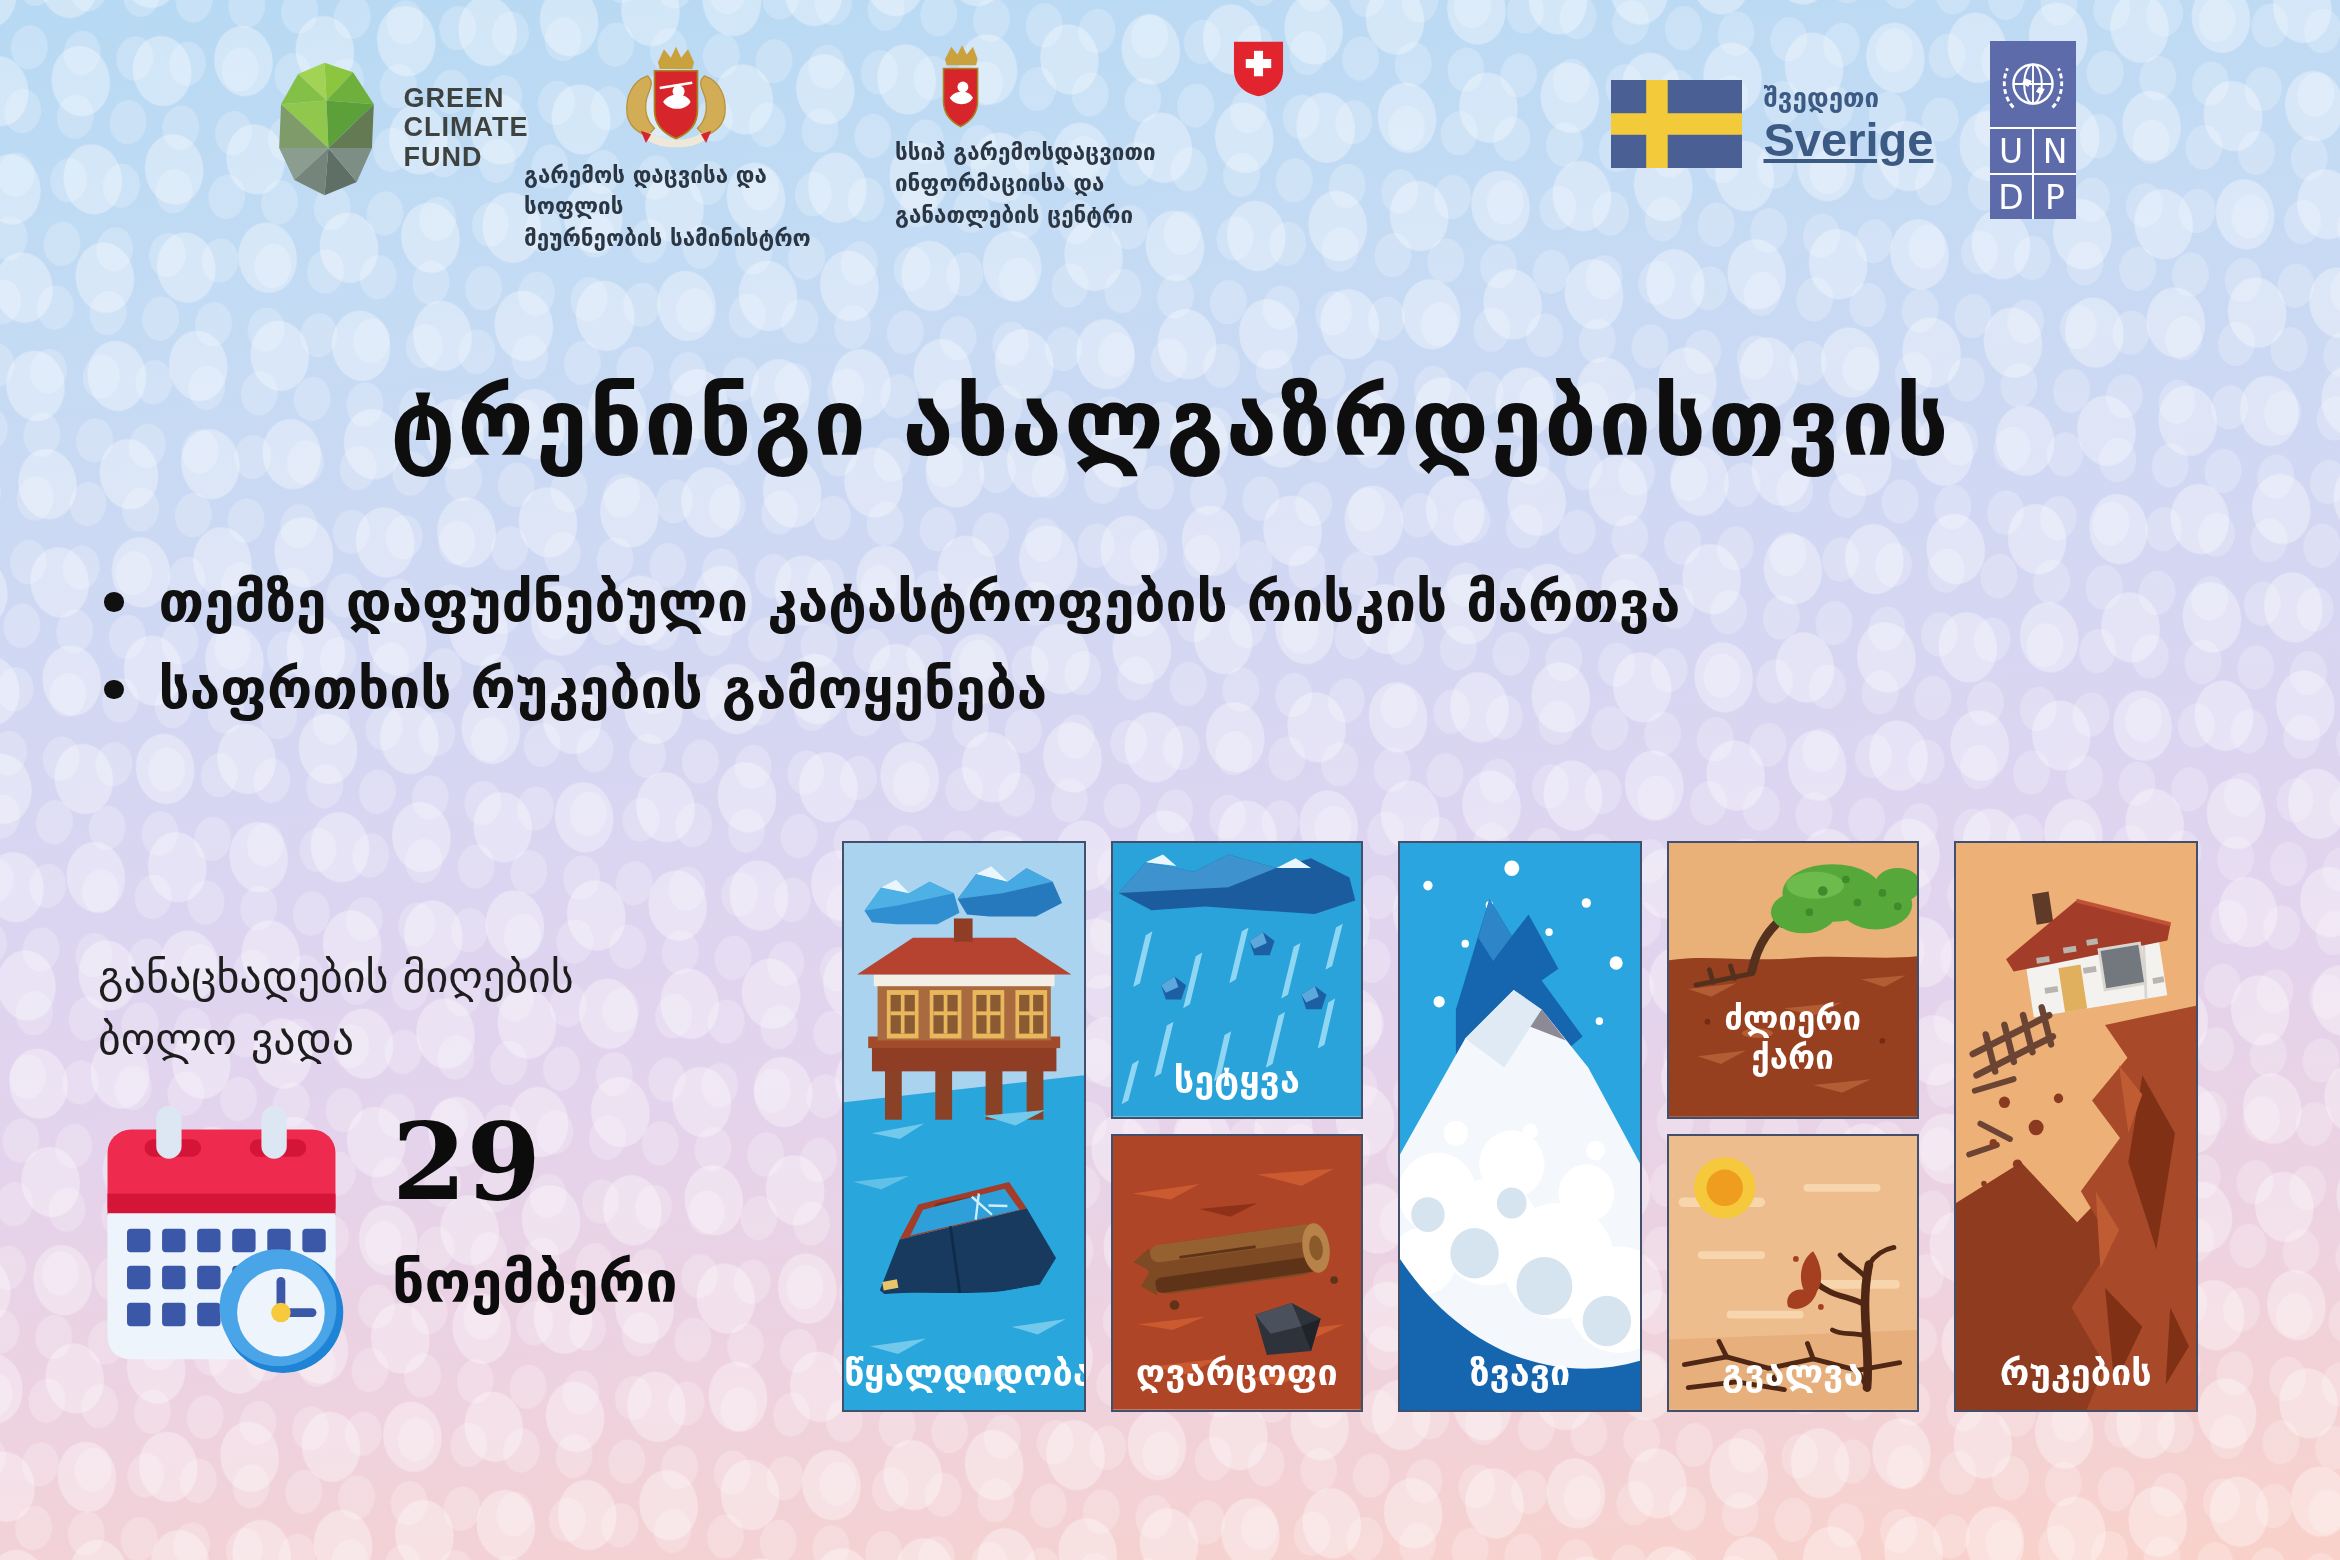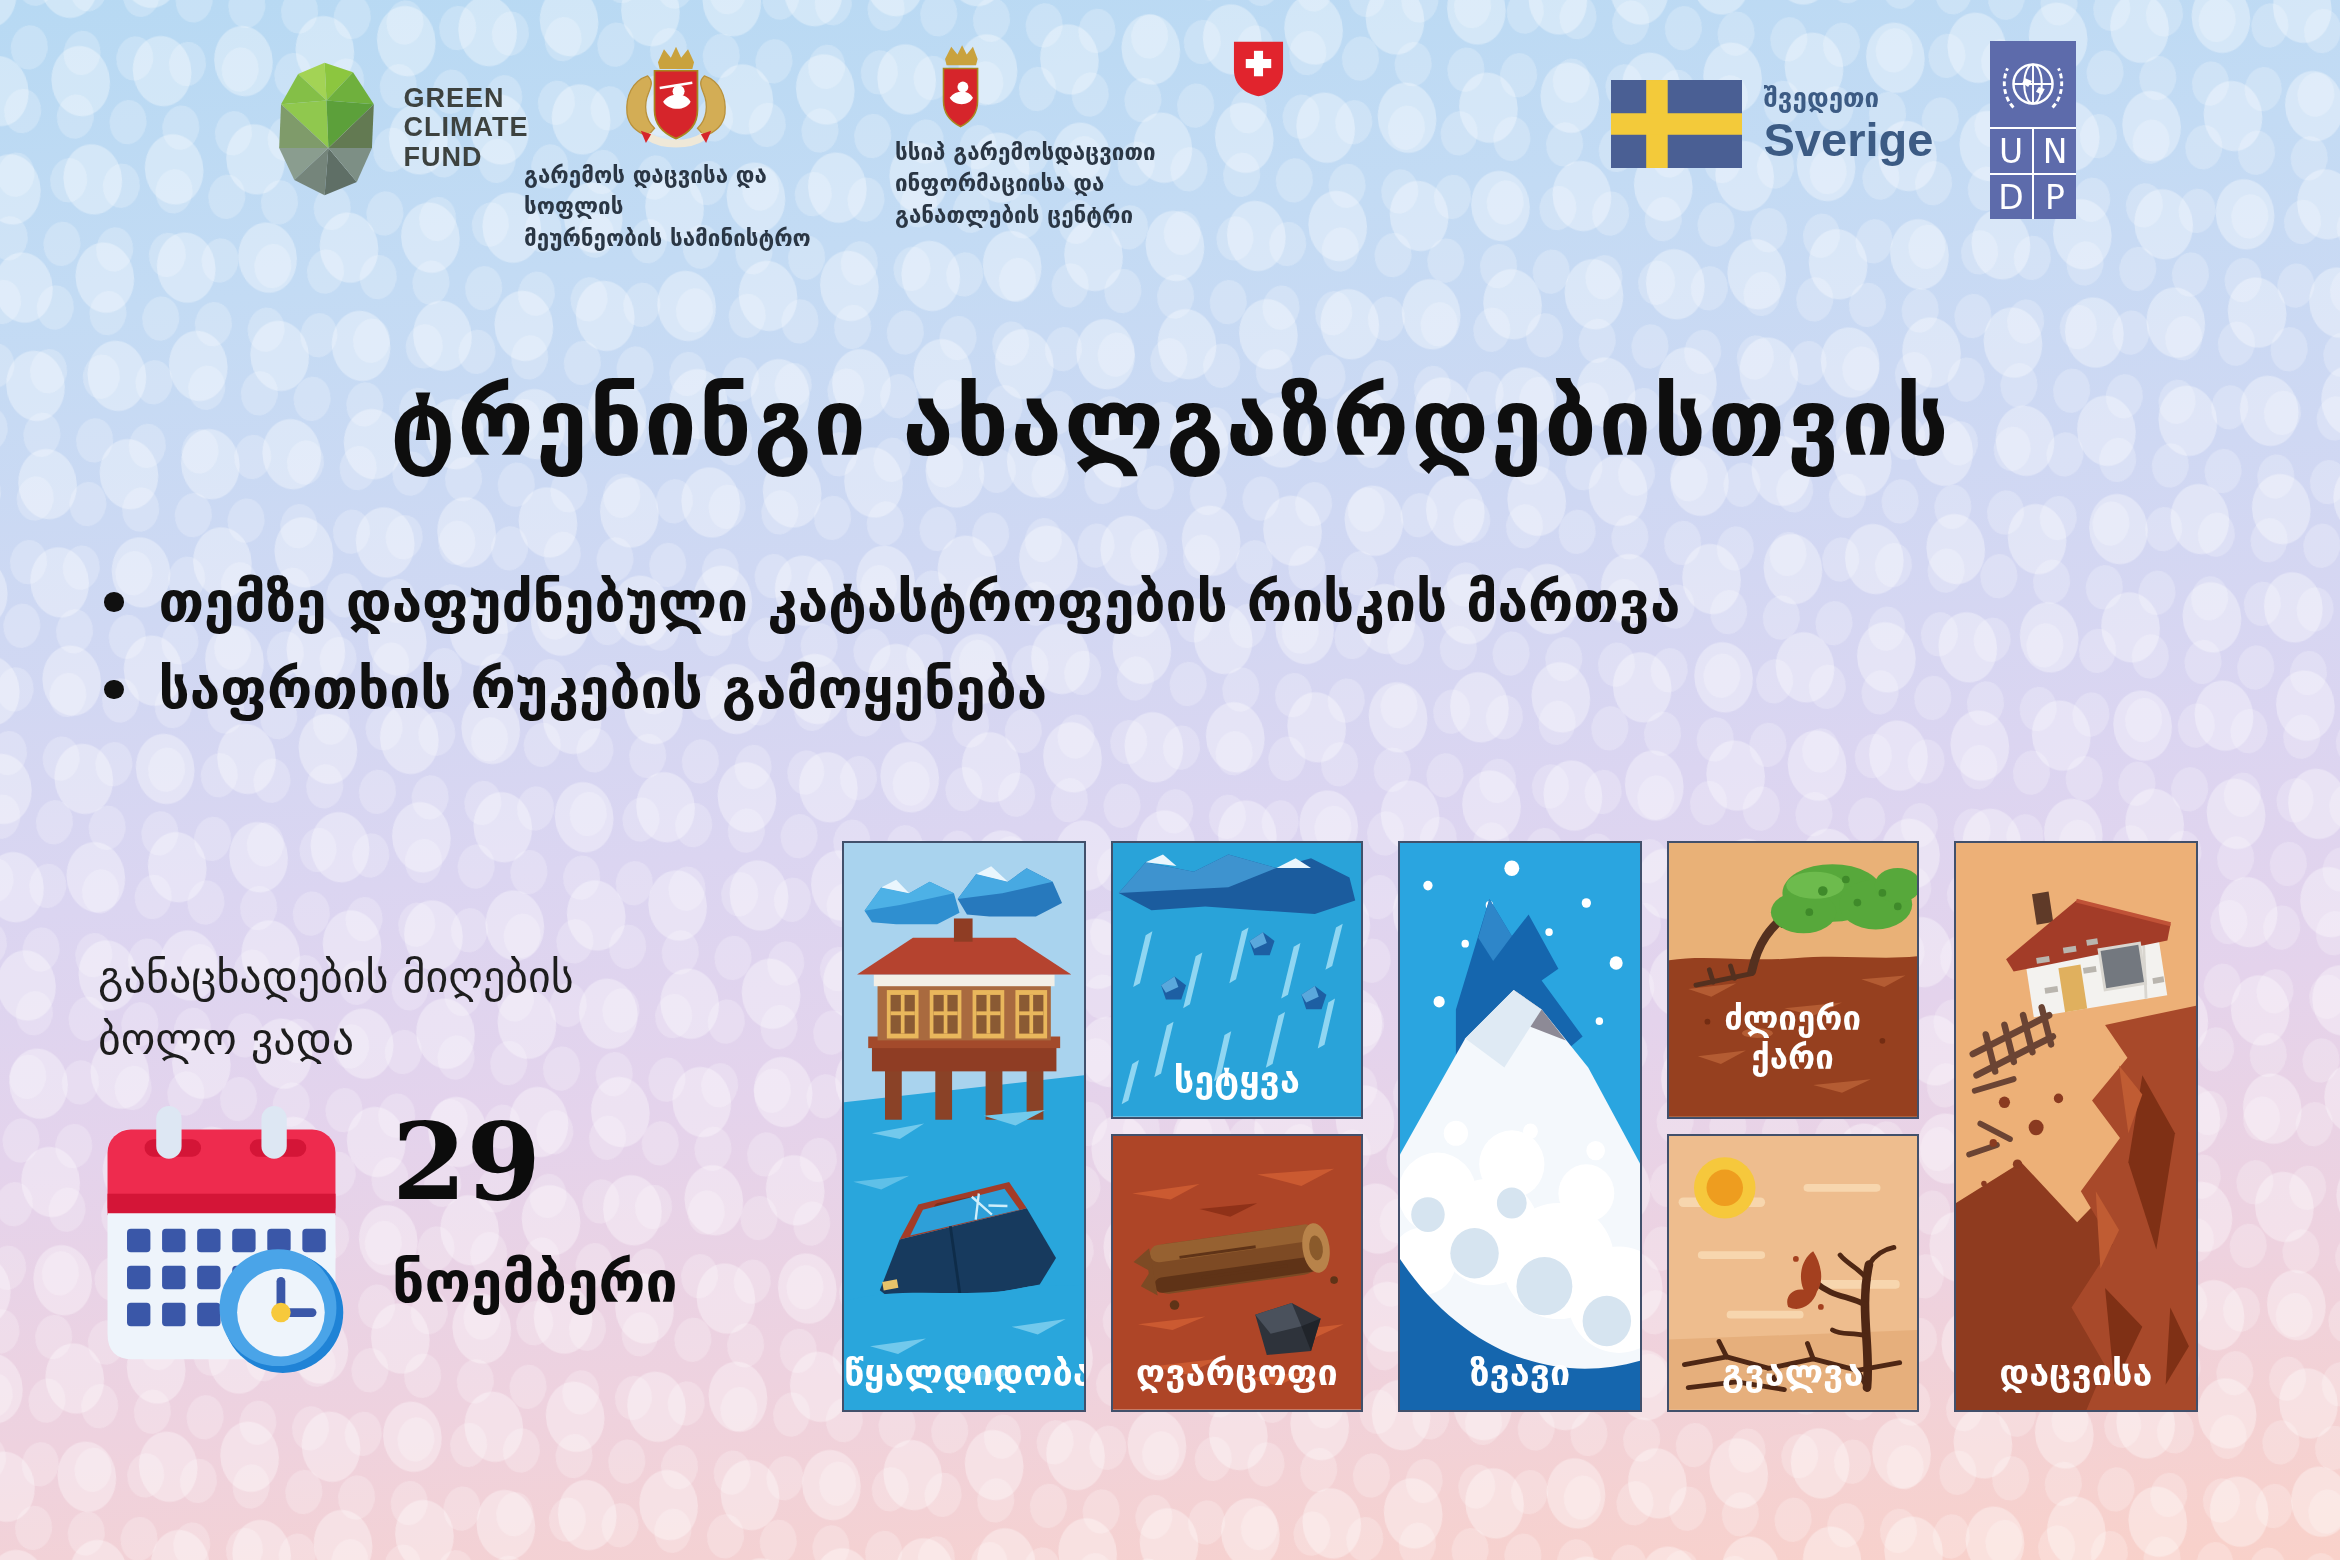--- a/index.html
+++ b/index.html
@@ -24,21 +24,21 @@
   .logo-ministry{left:524px; top:39px; width:304px; display:block;}
   .logo-ministry svg{display:block; margin:0 auto 5.9px auto;}
   .geo-name{font-weight:bold; font-size:22.4px; line-height:1.4; color:#2a3644;}
   .logo-eiec{left:895px; top:43px; width:293px; display:block;}
   .logo-eiec svg{display:block; margin:0 0 5.9px 33px;}
   .logo-swiss{left:1231px; top:39px; align-items:flex-start; gap:17.6px;}
   .swiss-small{font-family:"Liberation Sans",sans-serif; font-size:20.5px; line-height:1.33; color:#1c2731;}
   .swiss-bold{font-family:"Liberation Sans",sans-serif; font-weight:bold; font-size:19.5px; line-height:1.32; color:#1c2731; margin-top:17.6px;}
   .logo-sweden{left:1611px; top:80px; gap:21.5px;}
   .swe-geo{font-weight:bold; font-size:26px; color:#3c5b84;}
-  .swe-lat{font-family:"Liberation Sans",sans-serif; font-weight:bold; font-size:47px; color:#3c5b84; line-height:1.05; margin-top:2px;}
+  .swe-lat{font-family:"Liberation Sans",sans-serif; font-weight:bold; font-size:47px; color:#3c5b84; line-height:1.05; margin-top:2px;text-decoration:underline;}
   .logo-undp{left:1990px; top:41px; width:86px; height:177px; display:block; background:#5d6bab;}
   .undp-emblem{display:block;}
   .undp-grid{display:grid; grid-template-columns:1fr 1fr; grid-template-rows:1fr 1fr; gap:2px; background:#fff; height:90px; border-top:2px solid #fff;}
   .undp-cell{background:#5d6bab; color:#fff; font-size:33px; display:flex; align-items:center; justify-content:center;}
   
   .title{position:absolute; top:369px; left:0; width:100%; margin:0; text-align:center;
     font-size:93px; font-weight:bold; color:#0e0e0e; letter-spacing:2px;}
   .bullets{position:absolute; left:96px; top:562px; list-style:none; margin:8px; padding:0;}
   .bullet{display:flex; align-items:center; gap:35px; margin-bottom:23.4px;
     font-size:55px; font-weight:bold; color:#101010;}
@@ -494,18 +494,18 @@
         </g>
         <g fill="#8a3a20">
           <circle cx="52" cy="268" r="6"></circle>
             <circle cx="86" cy="294" r="8"></circle>
             <circle cx="40" cy="310" r="4"></circle>
           <circle cx="110" cy="264" r="5"></circle>
             <circle cx="66" cy="332" r="5"></circle>
             <circle cx="30" cy="352" r="3"></circle>
         </g>
       </svg>
-      <div class="card-label">დაცვისა</div>
+      <div class="card-label">რუკების</div>
     </div>
 
   </div>
 </div>
 
 
 </body></html>

